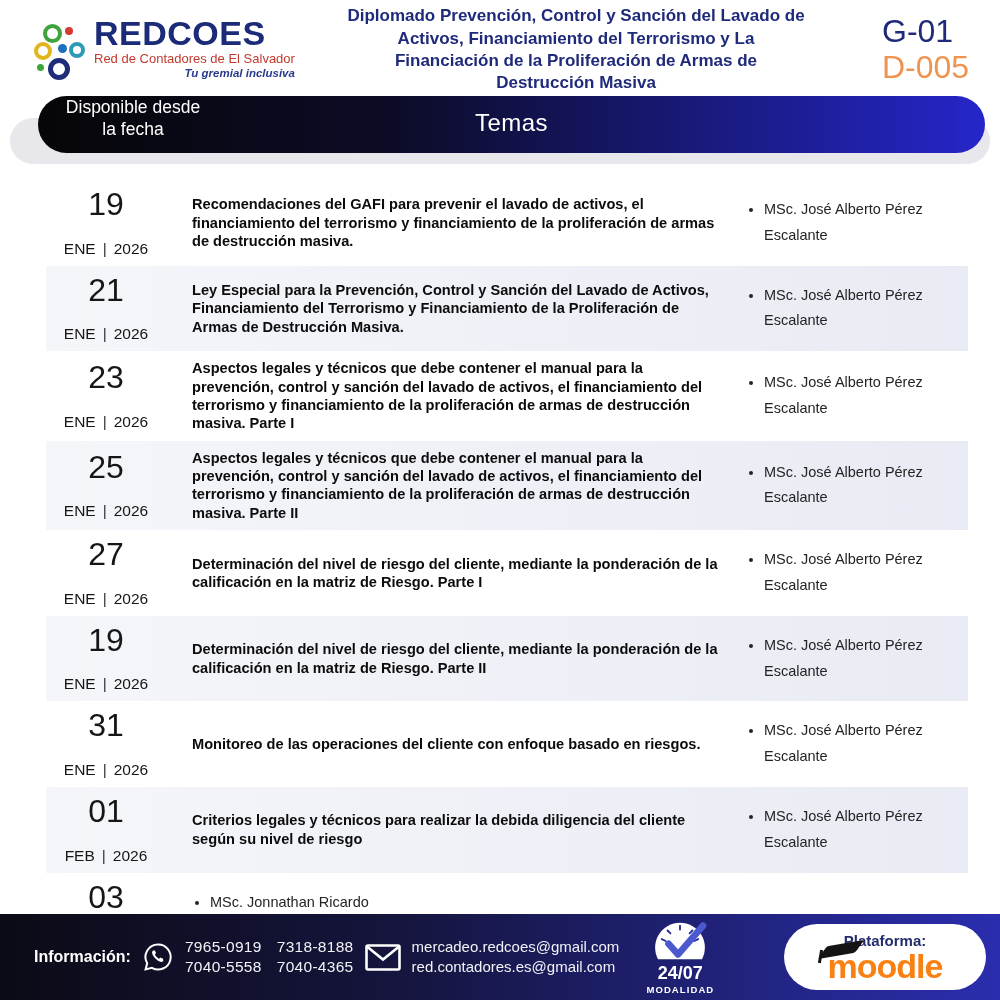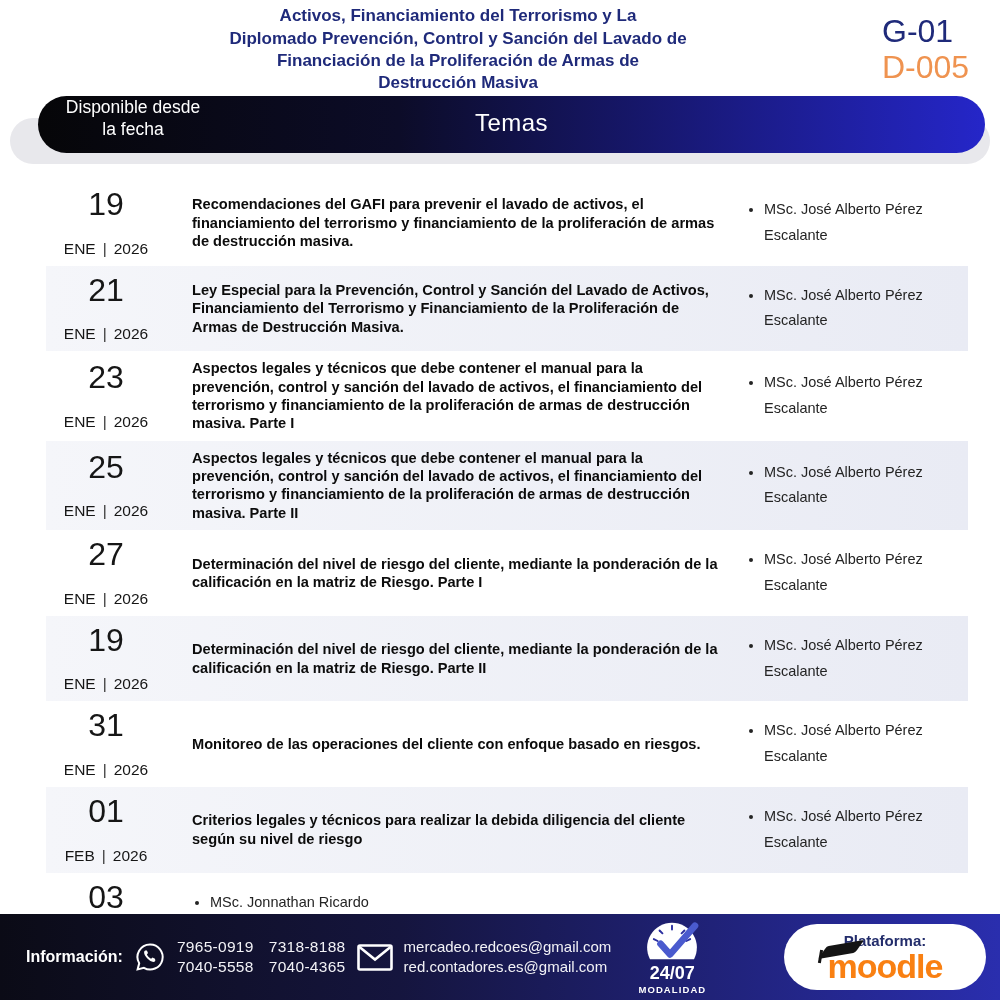--- a/index.html
+++ b/index.html
@@ -44,43 +44,59 @@
   .day{font-size:32px;font-weight:300;line-height:1.05;}
   .my{font-size:15.5px;font-weight:400;margin-top:18px;}
   .my .pipe{margin:0 7px;font-weight:300;color:#333;}
   .topic{font-weight:700;font-size:14.6px;color:#0c0c0c;line-height:1.26;}
   .instr{margin:0;padding-left:18px;width:200px;font-size:14.5px;color:#242424;line-height:1.78;}
   .instr li{margin:0;}
   
   .footer{position:absolute;left:0;bottom:0;width:1000px;height:86px;box-sizing:border-box;
     background:linear-gradient(90deg,#0b0b16 0%,#15153e 40%,#2a2eae 100%);
     display:flex;align-items:center;gap:11px;padding:0 14px;color:#fff;}
-  .info-label{font-size:16px;font-weight:700;margin-left:12px;white-space:nowrap;}
+  .info-label{font-size:16px;font-weight:700;margin-left:20px;white-space:nowrap;}
   .icon-wrap{flex:0 0 auto;display:flex;align-items:center;}
   .phones{display:grid;grid-template-columns:auto auto;column-gap:15px;row-gap:2px;
     font-size:15.5px;letter-spacing:.3px;color:#f2f2f6;white-space:nowrap;}
   .emails{font-size:15px;line-height:1.35;color:#f2f2f6;white-space:nowrap;}
   .badge{width:100px;flex:0 0 auto;text-align:center;line-height:1;}
   .badge-num{font-size:18px;font-weight:800;margin-top:-2px;}
   .badge-mod{font-size:9.5px;font-weight:700;letter-spacing:1.1px;margin-top:3px;}
   .moodle-pill{margin-left:auto;flex:0 0 auto;width:202px;height:66px;background:#fff;border-radius:33px;
     display:flex;flex-direction:column;align-items:center;justify-content:center;box-sizing:border-box;padding-top:2px;}
   .plataforma{font-size:15px;font-weight:800;color:#232d6b;line-height:1;}
   .moodle-logo{position:relative;font-size:34px;font-weight:800;color:#f98012;letter-spacing:-1px;line-height:1;margin-top:1px;}
   .cap{position:absolute;left:-6px;top:-5px;width:38px;height:11px;background:#141414;border-radius:2px;
     transform:rotate(-10deg) skewX(-45deg);}
   .tassel{position:absolute;left:-9px;top:1px;width:3px;height:13px;background:#141414;transform:rotate(10deg);}
 </style>
 </head>
 <body>
 
 <div class="header">
+  <div class="logo-block">
+    <div class="logo-circles">
+      <span class="lc green-ring"></span>
+      <span class="lc red-dot"></span>
+      <span class="lc yellow-ring"></span>
+      <span class="lc blue-dot"></span>
+      <span class="lc teal-ring"></span>
+      <span class="lc navy-ring"></span>
+      <span class="lc green-dot"></span>
+    </div>
+    <div class="logo-text">
+      <div class="brand">REDCOES</div>
+      <div class="brand-sub">Red de Contadores de El Salvador</div>
+      <div class="brand-tag">Tu gremial inclusiva</div>
+    </div>
+  </div>
   <div class="title-block">
+    <div>Diplomado Prevención, Control y Sanción del Lavado de</div>
     <div>Activos, Financiamiento del Terrorismo y La</div>
-    <div>Diplomado Prevención, Control y Sanción del Lavado de</div>
     <div>Financiación de la Proliferación de Armas de</div>
     <div>Destrucción Masiva</div>
   </div>
   <div class="codes">
     <div class="code-top">G-01</div>
     <div class="code-bottom">D-005</div>
   </div>
 </div>
 
 <div class="bar-zone">

